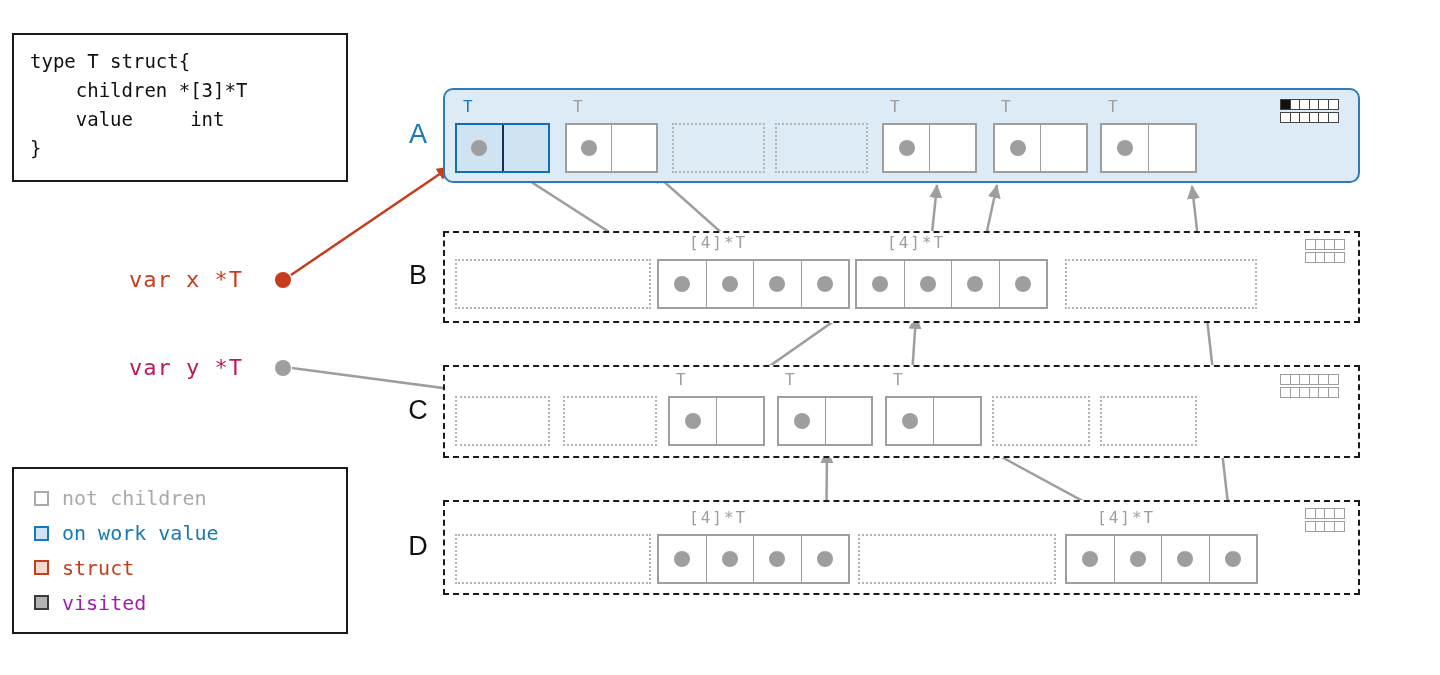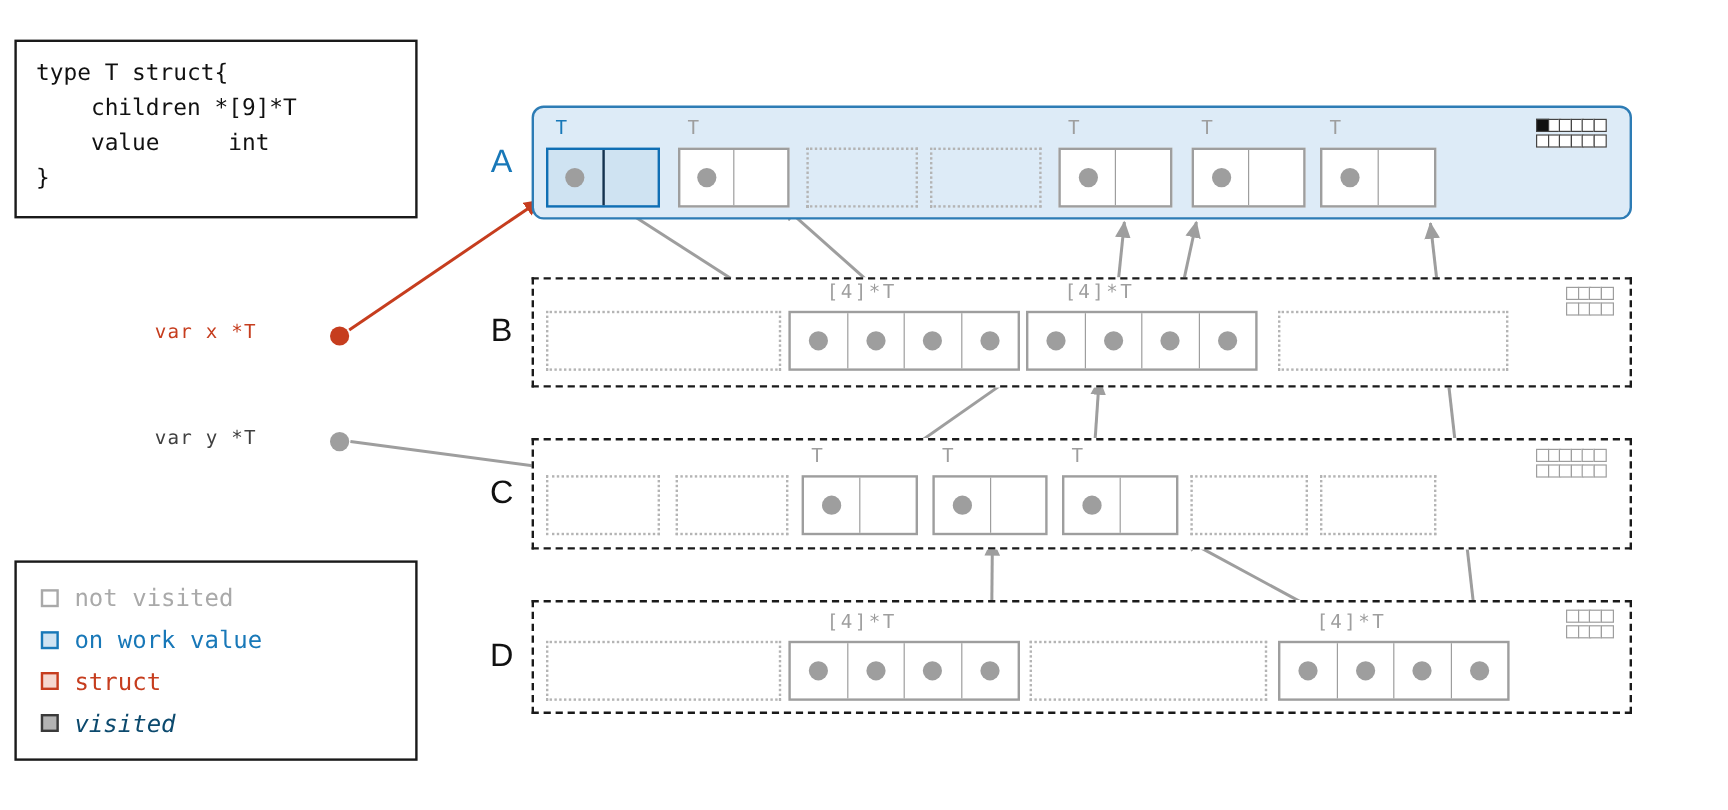--- a/index.html
+++ b/index.html
@@ -1,21 +1,21 @@
 <!DOCTYPE html>
 <html><head>
 <meta charset="utf-8">
 <style>
   html,body{margin:0;padding:0;background:#ffffff;}
   #stage{position:relative;width:1440px;height:675px;background:#ffffff;overflow:hidden;
          font-family:"DejaVu Sans Mono",monospace;}
   .panel{position:absolute;border:2.5px solid #1a1a1a;background:#fff;box-sizing:border-box;}
   #codebox{left:12px;top:33px;width:336px;height:149px;padding:12px 16px;}
   #codebox pre{margin:0;font-family:"DejaVu Sans Mono",monospace;font-size:19px;line-height:29px;color:#111;}
-  .varlabel{position:absolute;font-size:16px;letter-spacing:1px;white-space:nowrap;}
+  .varlabel{position:absolute;font-size:22px;letter-spacing:1px;white-space:nowrap;}
   #legend{left:12px;top:467px;width:336px;height:167px;padding:12px 20px;display:flex;
           flex-direction:column;justify-content:space-around;}
   .legend-item{display:flex;align-items:center;gap:13px;font-size:20px;}
   .legend-swatch{width:11px;height:11px;border:2.5px solid #999;box-sizing:content-box;flex:none;}
   .rowbox{position:absolute;box-sizing:border-box;}
   .rowbox.dashed{border:2px dashed #1a1a1a;background:#fff;}
   .rowbox.worklist-bg{background:#ddebf7;border:2px solid #2d7cb5;border-radius:10px;}
   .row-label{position:absolute;font-family:"Liberation Sans",sans-serif;font-size:27px;color:#111;}
   .type-label{position:absolute;font-size:16px;color:#9e9e9e;letter-spacing:2px;white-space:nowrap;}
   .obj{position:absolute;display:flex;background:#fff;border:2.5px solid #9e9e9e;box-sizing:border-box;}
@@ -31,44 +31,44 @@
   .bitmap-cell{width:9px;height:9px;border:1.5px solid #9e9e9e;background:#fff;margin-right:-1.5px;}
   #arrows{position:absolute;left:0;top:0;pointer-events:none;}
 </style>
 </head>
 <body>
 
 <div id="stage">
 
   <div id="codebox" class="panel">
     <pre>type T struct{
-    children *[9]*T
+    children *[3]*T
     value     int
 }</pre>
   </div>
 
   <div class="varlabel" id="var-x" style="left: 129px; top: 267px; color: rgb(198, 61, 30);">var x *T</div>
-  <div class="varlabel" id="var-y" style="left: 129px; top: 355px; color: #404040;">var y *T</div>
+  <div class="varlabel" id="var-y" style="left: 129px; top: 355px; color: #be185d;">var y *T</div>
 
   <div id="legend" class="panel">
     <div class="legend-item">
       <span class="legend-swatch" style="border-color: rgb(169, 169, 169); background: rgb(255, 255, 255);"></span>
-      <span class="legend-text" style="color: rgb(169, 169, 169);">not visited</span>
+      <span class="legend-text" style="color: rgb(169, 169, 169);">not children</span>
     </div>
     <div class="legend-item">
       <span class="legend-swatch" style="border-color: rgb(24, 120, 184); background: rgb(207, 227, 242);"></span>
       <span class="legend-text" style="color: rgb(24, 120, 184);">on work value</span>
     </div>
     <div class="legend-item">
       <span class="legend-swatch" style="border-color: rgb(198, 61, 30); background: rgb(245, 216, 208);"></span>
       <span class="legend-text" style="color: rgb(198, 61, 30);">struct</span>
     </div>
     <div class="legend-item">
       <span class="legend-swatch" style="border-color: rgb(58, 58, 58); background: rgb(179, 179, 179);"></span>
-      <span class="legend-text" style="color: #0c4a6e; font-style: italic;">visited</span>
+      <span class="legend-text" style="color: #a21caf;">visited</span>
     </div>
   </div>
 
   <svg id="arrows" width="1440" height="675">
     <defs>
       <marker id="ah-gray" markerUnits="userSpaceOnUse" markerWidth="15" markerHeight="13" refX="13" refY="6.5" orient="auto">
         <path d="M0,0 L14,6.5 L0,13 Z" fill="#9e9e9e"></path>
       </marker>
       <marker id="ah-red" markerUnits="userSpaceOnUse" markerWidth="15" markerHeight="13" refX="13" refY="6.5" orient="auto">
         <path d="M0,0 L14,6.5 L0,13 Z" fill="#c63d1e"></path>

